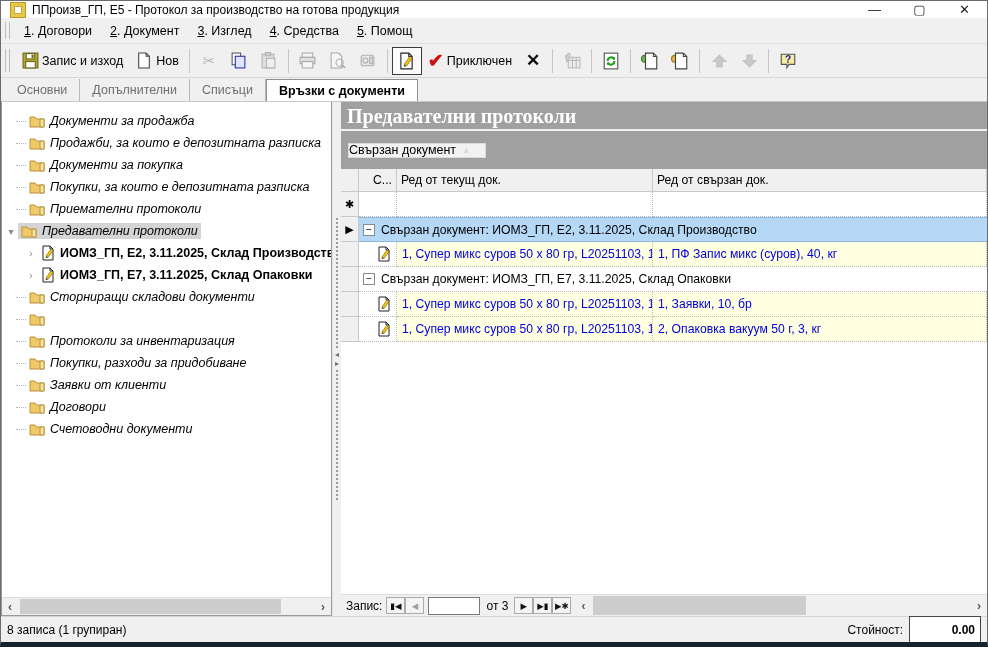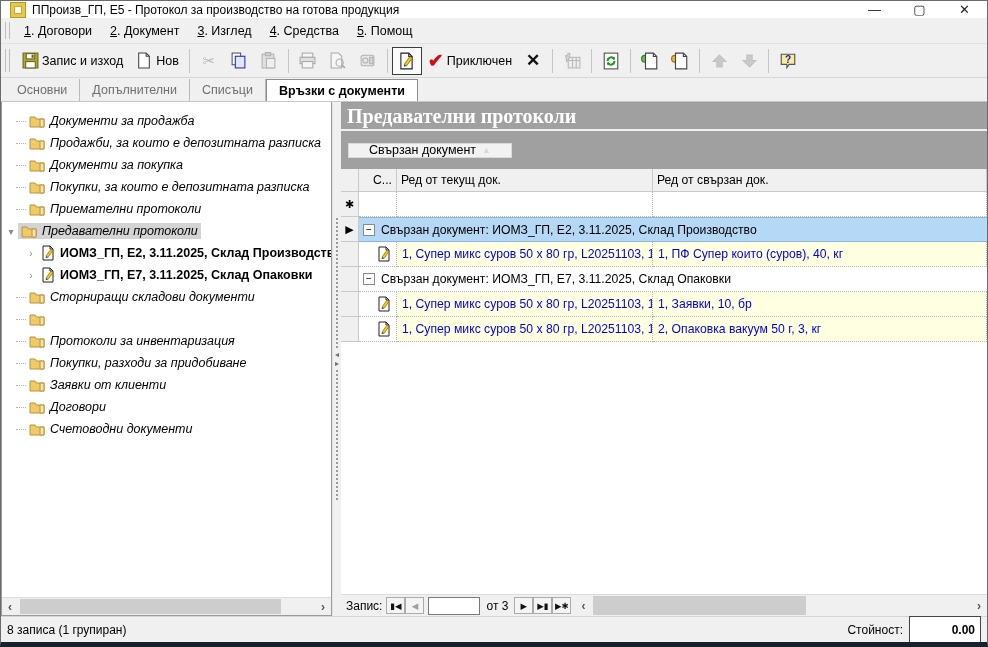--- a/index.html
+++ b/index.html
@@ -52,21 +52,21 @@
   .scroll-track { flex:1; height: 100%; position: relative; background:#f0f0f0; }
   .scroll-thumb { position:absolute; top:1px; bottom:1px; background:#cdcdcd; }
 
   .splitter { width: 9px; flex:none; background:#f0f0f0; display:flex; flex-direction:column; align-items:center; justify-content:center; border-left:1px solid #e3e3e3; }
   .splitter .dots { width: 0; flex: 0 0 130px; border-left: 2px dotted #9a9a9a; margin: 2px 0; }
   .splitter .sp-arrow { font-size: 8px; color:#6f6f6f; line-height: 9px; }
 
   .right-panel { flex:1; display:flex; flex-direction:column; min-width:0; background:#fff; border-top:1px solid #9b9b9b; }
   .panel-header { height: 28px; background: #a0a0a0; color: #fff; font-family: "Liberation Serif", serif; font-weight: bold; font-size: 20px; display:flex; align-items:center; padding: 0 6px; flex:none; border-bottom: 2px solid #f0f0f0; }
   .group-panel { height: 38px; background: #a0a0a0; display:flex; align-items:center; padding: 0 7px; flex:none; }
-  .group-btn { height: 15px; background: #f2f2f2; border: 1px solid #dadada; display:flex; align-items:center; gap: 6px; padding: 0 20px; font-size: 12.5px; min-width: 138px; }
+  .group-btn { height: 15px; background: #f2f2f2; border: 1px solid #dadada; display:flex; align-items:center; gap: 6px; padding: 0 0; font-size: 12.5px; min-width: 138px; }
   .sort-tri { color: #d8d8d8; font-size: 9px; }
 
   
   .grid { flex: 1; min-height: 0; background: #fff; overflow: hidden; font-size: 12.2px; }
   .g-row { display: flex; height: 25px; align-items: stretch; }
   .g-row.header { height: 23px; }
   .g-sel { width: 18px; flex:none; background:#f0f0f0; border-right:1px solid #c9c9c9; border-bottom:1px solid #c9c9c9; display:flex; align-items:center; justify-content:center; font-size: 11px; }
   .g-hcell { background:#f0f0f0; border-right:1px solid #c9c9c9; border-bottom:1px solid #c9c9c9; display:flex; align-items:center; padding: 0 4px; }
   .col-icon { width: 38px; flex:none; justify-content:flex-end; }
   .col-cur { width: 256px; flex:none; }
@@ -511,21 +511,21 @@
           <div class="g-sel"></div>
           <div class="g-cell col-icon">
               <svg class="docpencil" viewBox="0 0 14 16" width="13" height="15">
                 <path d="M2 1 H9 L12 4 V15 H2 Z" fill="#fff" stroke="#222"></path>
                 <path d="M9 1 L9 4 L12 4" fill="none" stroke="#222"></path>
                 <path d="M5 11 L10 4 L12 5.5 L7 12.5 Z" fill="#f3c517" stroke="#8a6d00" stroke-width="0.7"></path>
                 <path d="M5 11 L4.6 13 L6.8 12.4 Z" fill="#333"></path>
               </svg>
             </div>
           <div class="g-cell col-cur yellow">1, Супер микс суров 50 x 80 гр, L20251103, 10.0, бр</div>
-          <div class="g-cell col-link yellow">1, ПФ Супер които (суров), 40, кг</div>
+          <div class="g-cell col-link yellow">1, ПФ Запис микс (суров), 40, кг</div>
         </div>
 
         <div class="g-row">
           <div class="g-sel"></div>
           <div class="g-group">
             <span class="collapse-box">−</span>
             <span>Свързан документ: ИОМЗ_ГП, Е7, 3.11.2025, Склад Опаковки</span>
           </div>
         </div>
 

